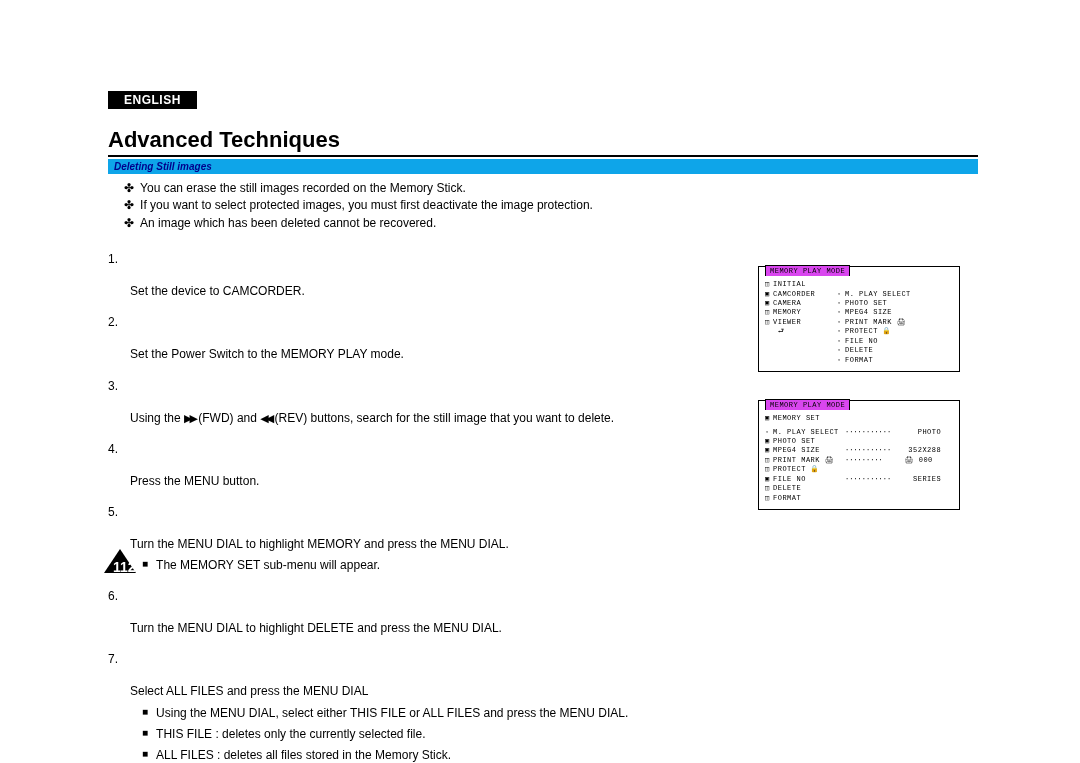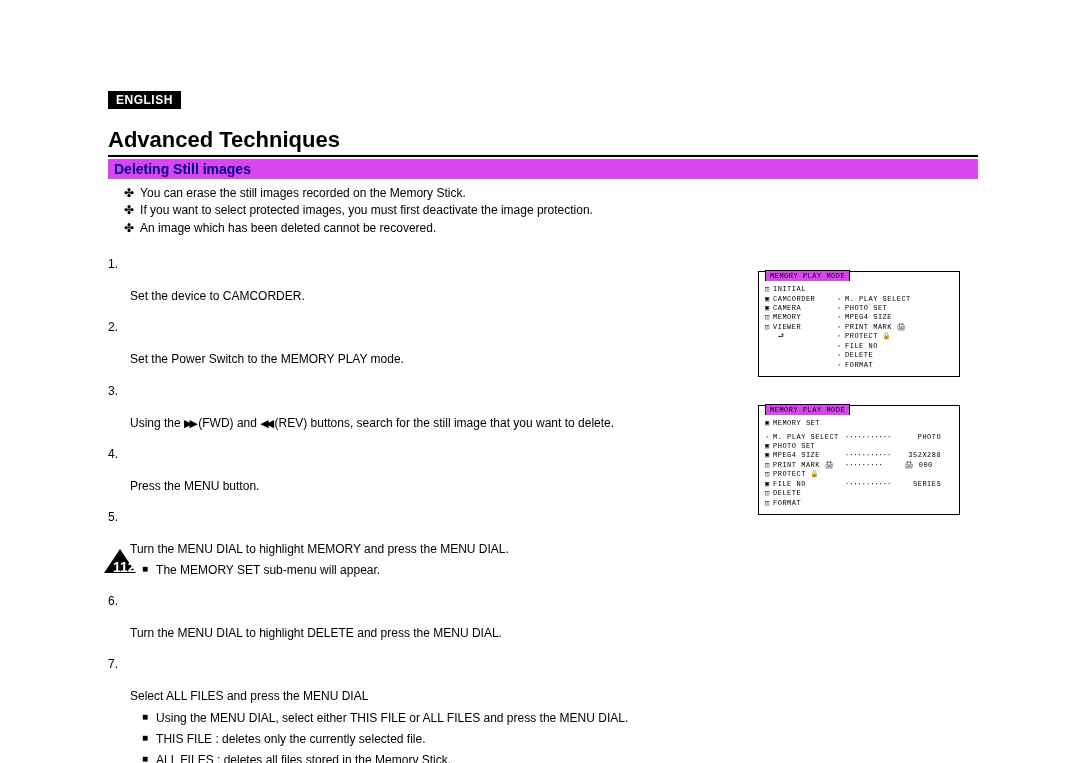--- a/index.html
+++ b/index.html
@@ -22,37 +22,38 @@
     left: 108px;
     top: 90px;
     width: 870px;
   }
   .lang-badge {
     display: inline-block;
     background: #000;
     color: #fff;
     font-weight: bold;
     font-size: 12px;
-    padding: 2px 8px;
+    padding: 2px 16px;
     letter-spacing: 0.5px;
   }
   .title {
     font-size: 22px;
     font-weight: bold;
     margin: 18px 0 2px;
   }
   .divider {
     border-top: 2px solid #000;
     margin-top: 0;
   }
   .subtitle {
-    background: #d946ef;
+    background: #0ea5e9;
     color: #00008b;
+    font-style: italic;
     font-weight: bold;
-    font-size: 14px;
+    font-size: 10px;
     padding: 2px 6px;
     margin-top: 2px;
   }
   .intro {
     font-size: 12px;
     line-height: 1.45;
     margin-top: 6px;
     padding-left: 16px;
   }
   .intro .row {

